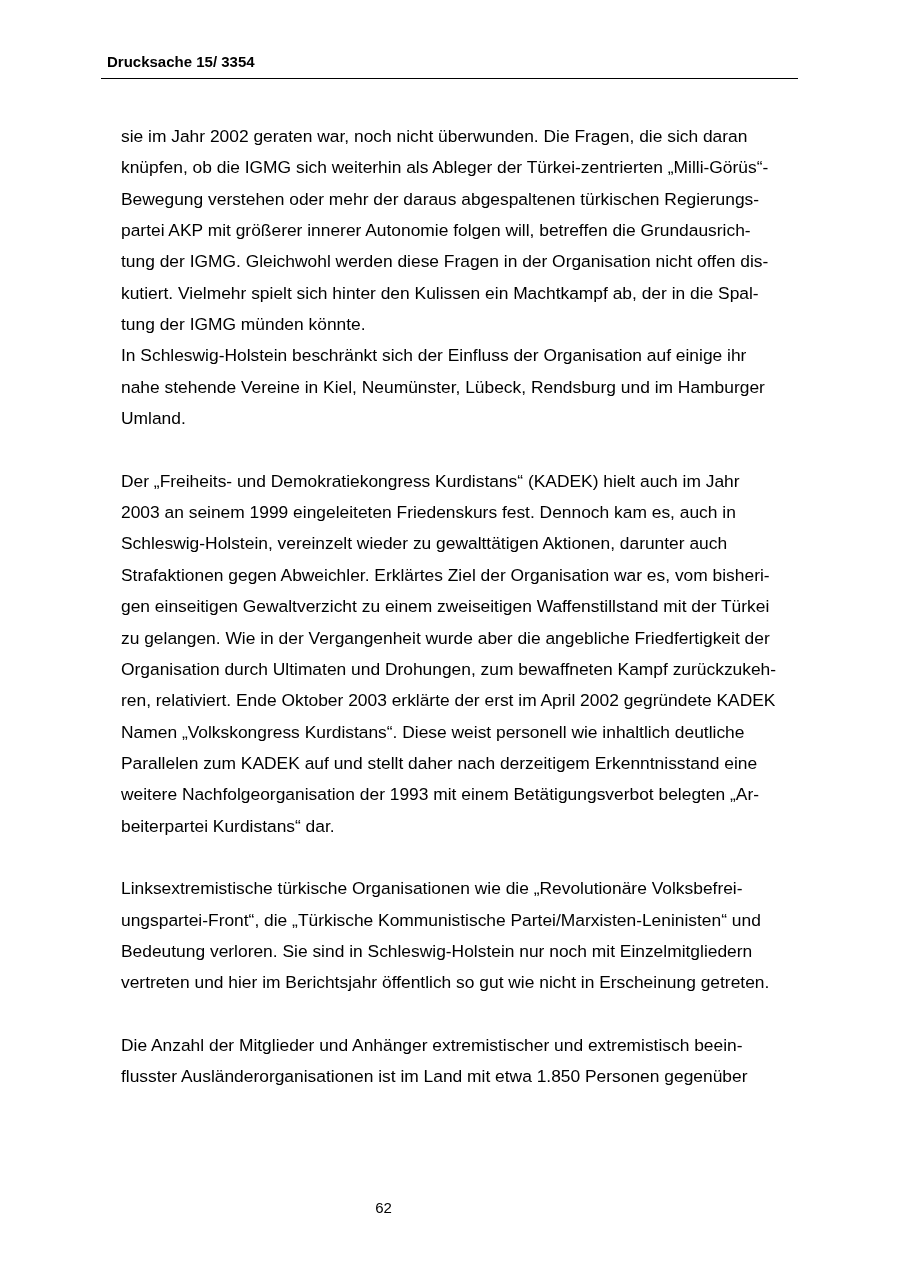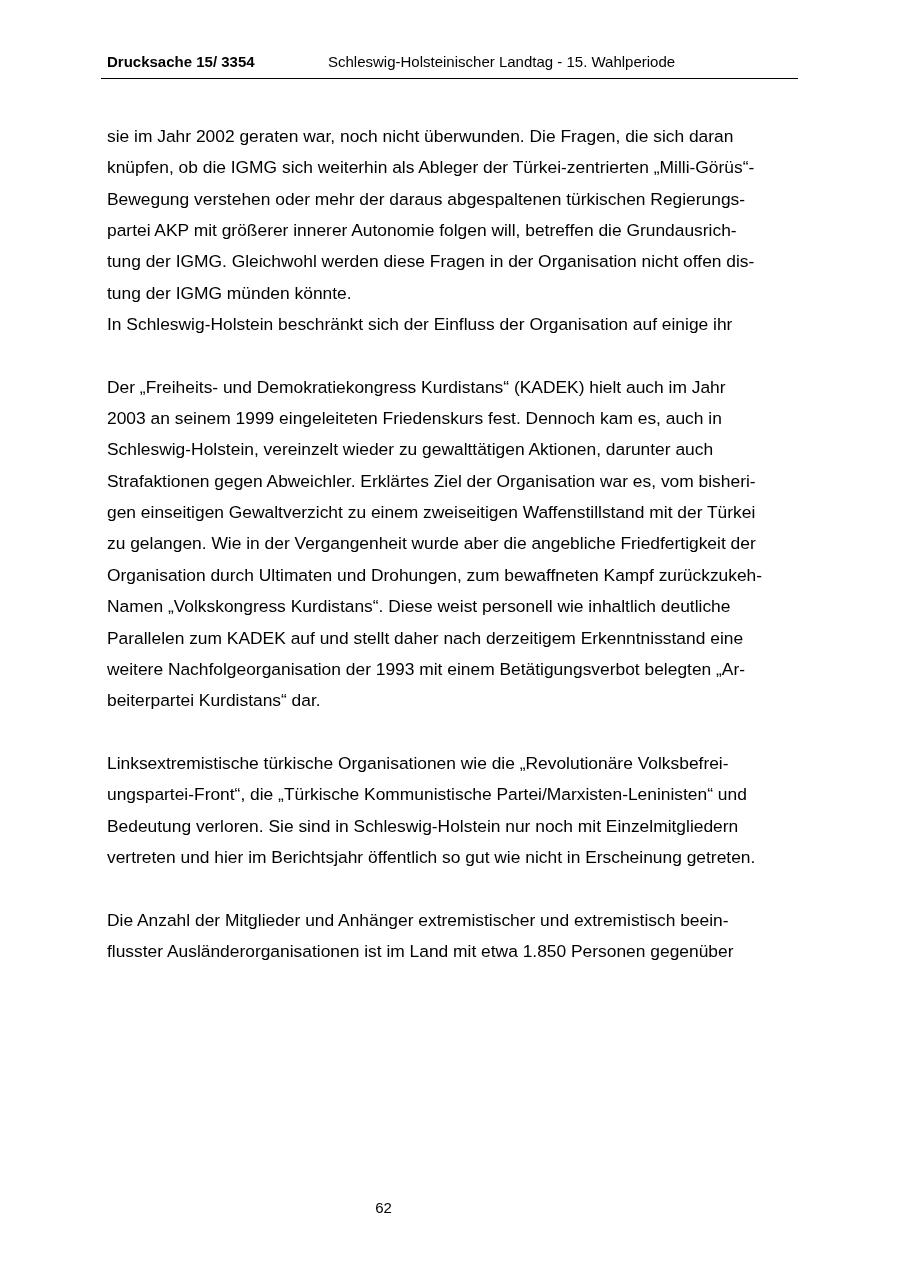--- a/index.html
+++ b/index.html
@@ -40,63 +40,67 @@
       left: 107px;
       top: 121px;
       width: 690px;
       font-size: 17.4px;
       line-height: 31.35px;
     }
     .line {
       display: block;
       white-space: nowrap;
       height: 31.35px;
+      margin-left: 14px;
     }
     .blank {
       display: block;
       height: 31.35px;
     }
     .page-number {
       position: absolute;
       left: 0;
       width: 767px;
       top: 1199px;
       text-align: center;
       font-size: 15px;
     }
   </style>
 </head>
 <body>
 
 <div class="header">
   <span class="doc-no">Drucksache 15/ 3354</span>
-  <span class="doc-title">Schleswig-Holsteinischer Landtag - 15. Wahlperiode</span>
 </div>
 
 <div class="content">
   <div>
     <span class="line">sie im Jahr 2002 geraten war, noch nicht überwunden. Die Fragen, die sich daran</span>
     <span class="line">knüpfen, ob die IGMG sich weiterhin als Ableger der Türkei-zentrierten „Milli-Görüs“-</span>
     <span class="line">Bewegung verstehen oder mehr der daraus abgespaltenen türkischen Regierungs-</span>
     <span class="line">partei AKP mit größerer innerer Autonomie folgen will, betreffen die Grundausrich-</span>
     <span class="line">tung der IGMG. Gleichwohl werden diese Fragen in der Organisation nicht offen dis-</span>
+    <span class="line">kutiert. Vielmehr spielt sich hinter den Kulissen ein Machtkampf ab, der in die Spal-</span>
     <span class="line">tung der IGMG münden könnte.</span>
   </div>
   <div>
     <span class="line">In Schleswig-Holstein beschränkt sich der Einfluss der Organisation auf einige ihr</span>
+    <span class="line">nahe stehende Vereine in Kiel, Neumünster, Lübeck, Rendsburg und im Hamburger</span>
+    <span class="line">Umland.</span>
   </div>
   <span class="blank"></span>
   <div>
     <span class="line">Der „Freiheits- und Demokratiekongress Kurdistans“ (KADEK) hielt auch im Jahr</span>
     <span class="line">2003 an seinem 1999 eingeleiteten Friedenskurs fest. Dennoch kam es, auch in</span>
     <span class="line">Schleswig-Holstein, vereinzelt wieder zu gewalttätigen Aktionen, darunter auch</span>
     <span class="line">Strafaktionen gegen Abweichler. Erklärtes Ziel der Organisation war es, vom bisheri-</span>
     <span class="line">gen einseitigen Gewaltverzicht zu einem zweiseitigen Waffenstillstand mit der Türkei</span>
     <span class="line">zu gelangen. Wie in der Vergangenheit wurde aber die angebliche Friedfertigkeit der</span>
     <span class="line">Organisation durch Ultimaten und Drohungen, zum bewaffneten Kampf zurückzukeh-</span>
+    <span class="line">ren, relativiert. Ende Oktober 2003 erklärte der erst im April 2002 gegründete KADEK</span>
     <span class="line">Namen „Volkskongress Kurdistans“. Diese weist personell wie inhaltlich deutliche</span>
     <span class="line">Parallelen zum KADEK auf und stellt daher nach derzeitigem Erkenntnisstand eine</span>
     <span class="line">weitere Nachfolgeorganisation der 1993 mit einem Betätigungsverbot belegten „Ar-</span>
     <span class="line">beiterpartei Kurdistans“ dar.</span>
   </div>
   <span class="blank"></span>
   <div>
     <span class="line">Linksextremistische türkische Organisationen wie die „Revolutionäre Volksbefrei-</span>
     <span class="line">ungspartei-Front“, die „Türkische Kommunistische Partei/Marxisten-Leninisten“ und</span>
     <span class="line">Bedeutung verloren. Sie sind in Schleswig-Holstein nur noch mit Einzelmitgliedern</span>

